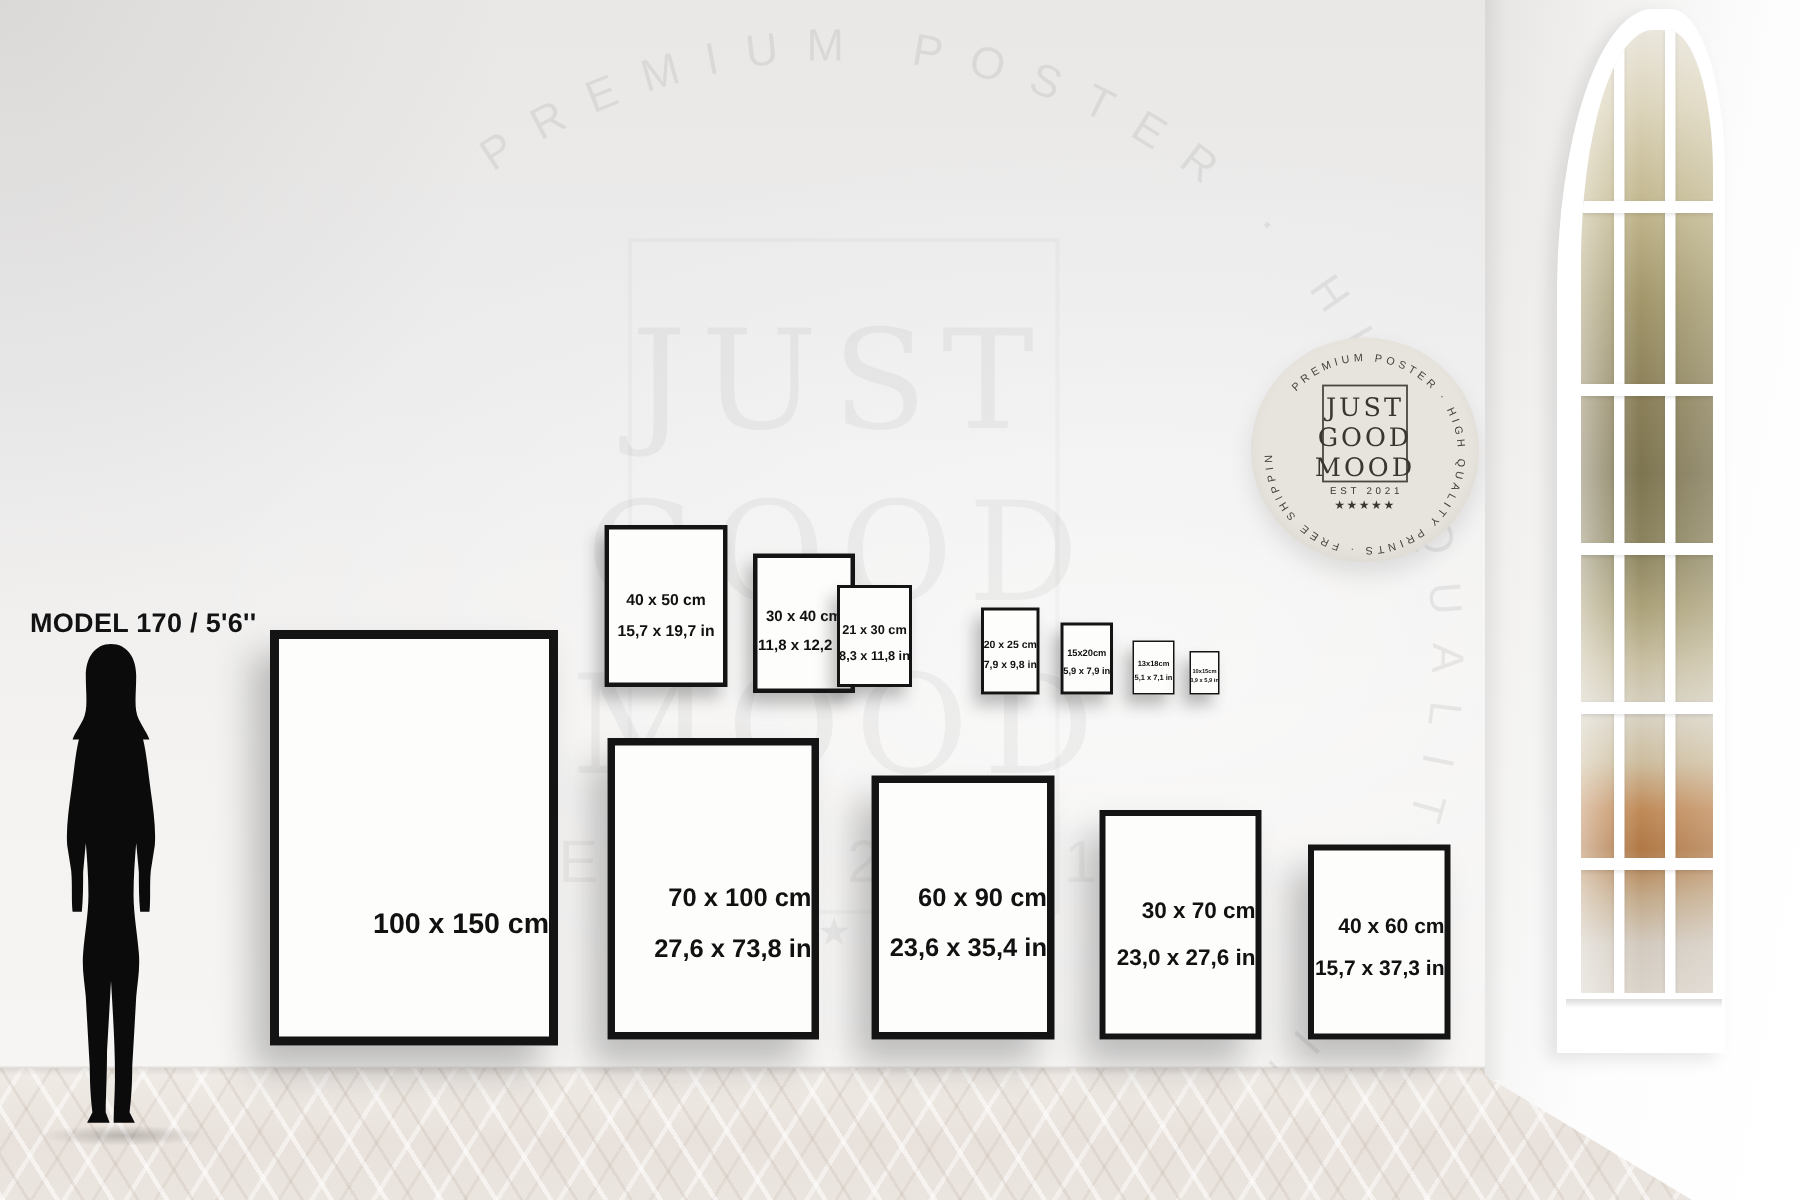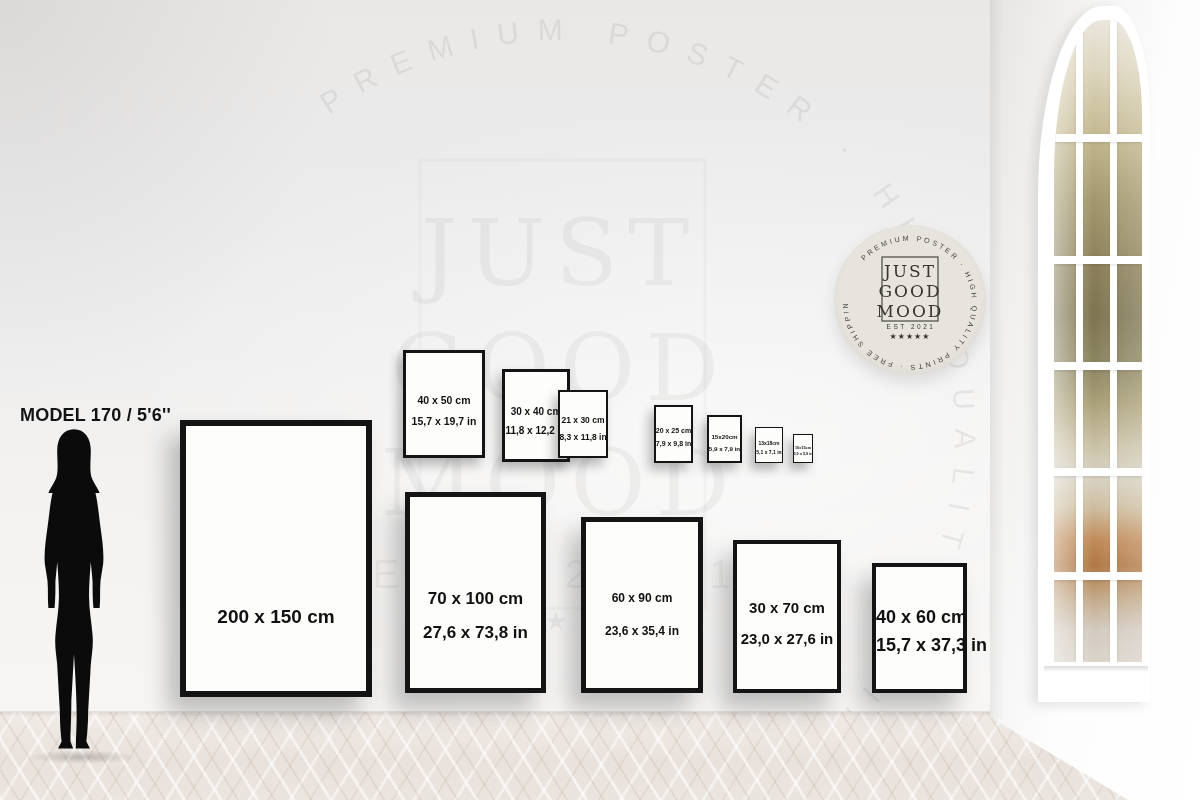--- a/index.html
+++ b/index.html
@@ -27,21 +27,21 @@
   .model-label{position:absolute;left:20px;top:405px;font-size:18px;font-weight:bold;
     color:#121212;letter-spacing:.2px;}
   .person{position:absolute;left:28px;top:424px;width:92px;height:336px;}
   .person-shadow{position:absolute;left:26px;top:750px;width:112px;height:14px;border-radius:50%;
     background:radial-gradient(ellipse, rgba(0,0,0,.20), rgba(0,0,0,0) 70%);}
   
   .frame{position:absolute;background:#fdfdfc;border-style:solid;border-color:#141414;box-sizing:border-box;}
   .frame.large{box-shadow:-12px 16px 22px rgba(40,40,40,.28);}
   .frame.small{box-shadow:-5px 7px 10px rgba(40,40,40,.30);}
   .fl-lbl{position:absolute;left:0;right:0;text-align:center;font-weight:bold;color:#111;}
-  .fl-lbl div{white-space:nowrap;}
+  .fl-lbl div{white-space:nowrap;text-align:right;}
   .fs-lbl{position:absolute;inset:0;display:flex;flex-direction:column;align-items:center;
     justify-content:center;text-align:center;font-weight:bold;color:#111;transform:translateY(6%);}
   .fs-lbl div{white-space:nowrap;}
   
   .badge{position:absolute;left:834px;top:225px;width:152px;height:150px;border-radius:50%;
     background:#e7e4de;box-shadow:0 8px 16px rgba(0,0,0,.10), inset 0 -4px 10px rgba(0,0,0,.04);}
   .badge svg{position:absolute;inset:0;}
   
   .right-wall{position:absolute;left:990px;top:0;width:210px;height:800px;
     clip-path:polygon(0 0,100% 0,100% 100%,65.7% 100%,0 89.6%);
@@ -139,43 +139,43 @@
   </div>
   <div class="frame small" style="left:793px;top:434px;width:20px;height:29px;border-width:1px;">
     <div class="fs-lbl" style="font-size:3.8px;gap:2px;">
       <div>10x15cm</div>
       <div>3,9 x 5,9 in</div>
     </div>
   </div>
 
   <div class="frame large" style="left:180px;top:420px;width:192px;height:277px;border-width:6px;">
     <div class="fl-lbl" style="top:172px;font-size:19px;line-height:38px;">
-      <div>200 x 150 cm</div>
+      <div>100 x 150 cm</div>
     </div>
   </div>
   <div class="frame large" style="left:405px;top:492px;width:141px;height:201px;border-width:5px;">
     <div class="fl-lbl" style="top:85px;font-size:17px;line-height:34px;">
       <div>70 x 100 cm</div>
       <div>27,6 x 73,8 in</div>
     </div>
   </div>
   <div class="frame large" style="left:581px;top:517px;width:122px;height:176px;border-width:5px;">
-    <div class="fl-lbl" style="top:60px;font-size:12px;line-height:33px;">
+    <div class="fl-lbl" style="top:60px;font-size:17px;line-height:33px;">
       <div>60 x 90 cm</div>
       <div>23,6 x 35,4 in</div>
     </div>
   </div>
   <div class="frame large" style="left:733px;top:540px;width:108px;height:153px;border-width:4px;">
     <div class="fl-lbl" style="top:48px;font-size:15px;line-height:31px;">
       <div>30 x 70 cm</div>
       <div>23,0 x 27,6 in</div>
     </div>
   </div>
   <div class="frame large" style="left:872px;top:563px;width:95px;height:130px;border-width:4px;">
-    <div class="fl-lbl" style="top:36px;font-size:18px;line-height:28px;">
+    <div class="fl-lbl" style="top:36px;font-size:14px;line-height:28px;">
       <div>40 x 60 cm</div>
       <div>15,7 x 37,3 in</div>
     </div>
   </div>
 
   <div class="badge">
     <svg viewBox="0 0 152 152">
       <defs>
         <path id="badgeCircle" d="M 14,76 A 62,62 0 1 1 13.99,76.4" fill="none"></path>
       </defs>

